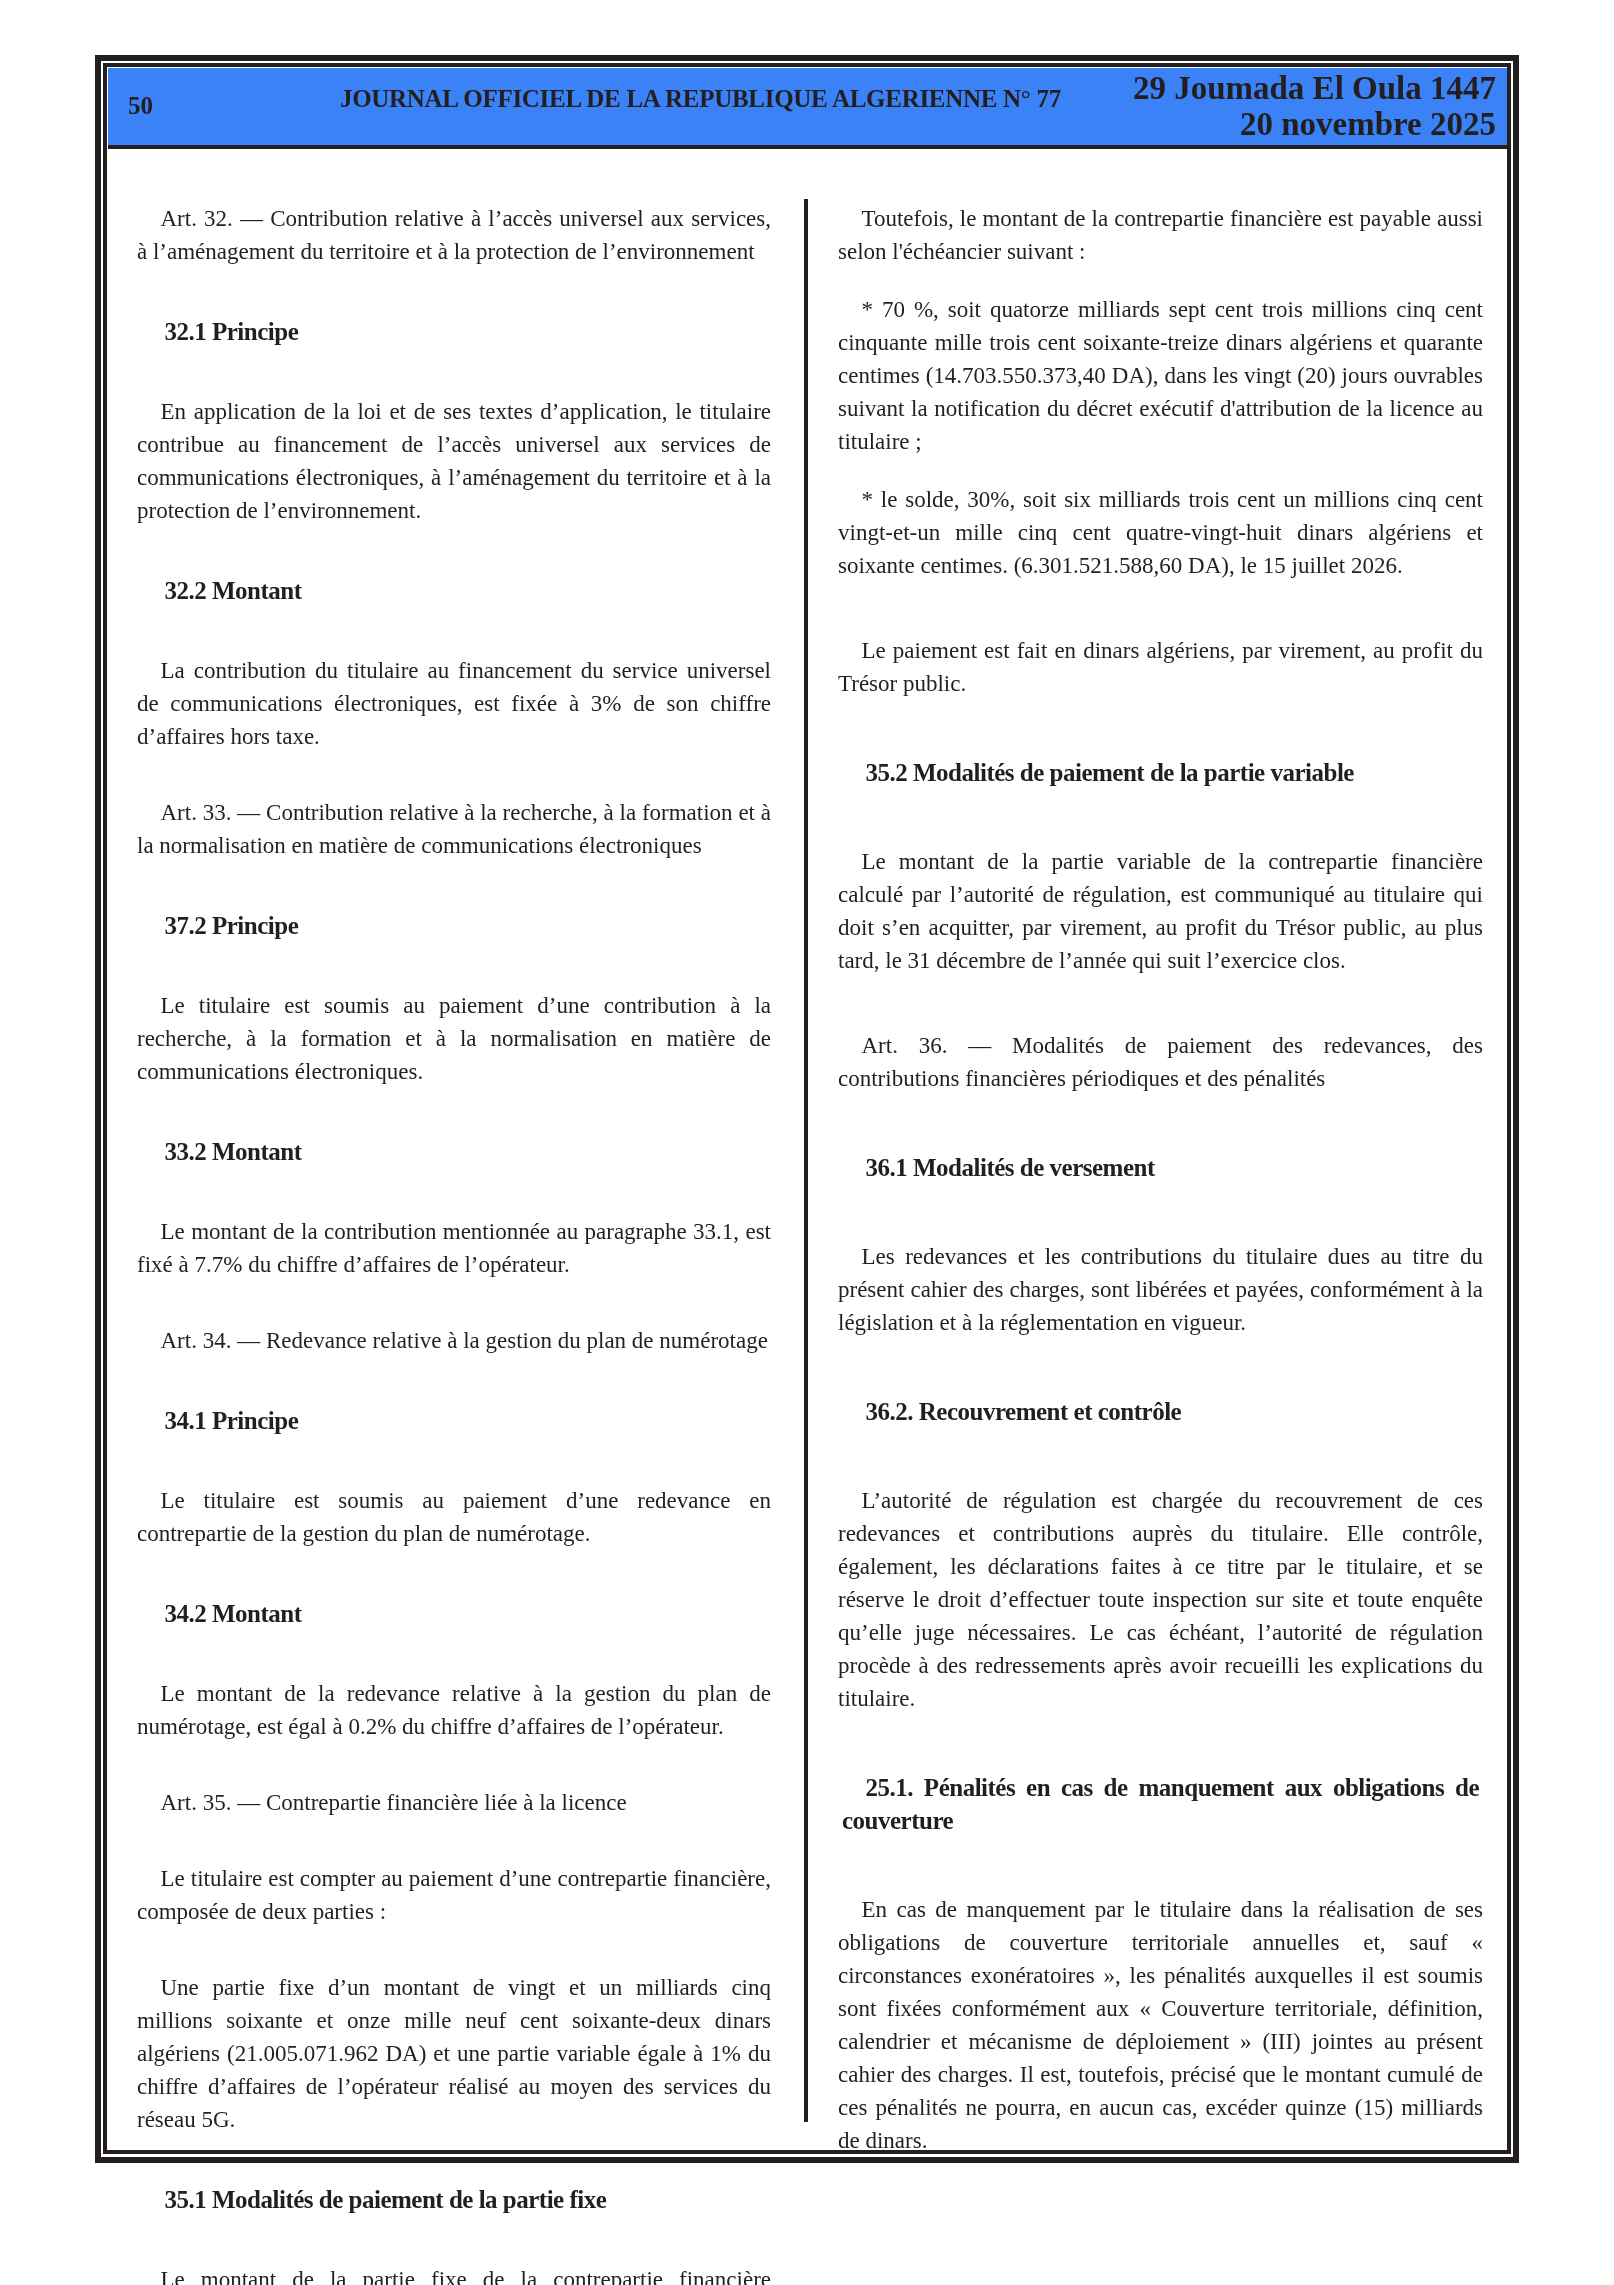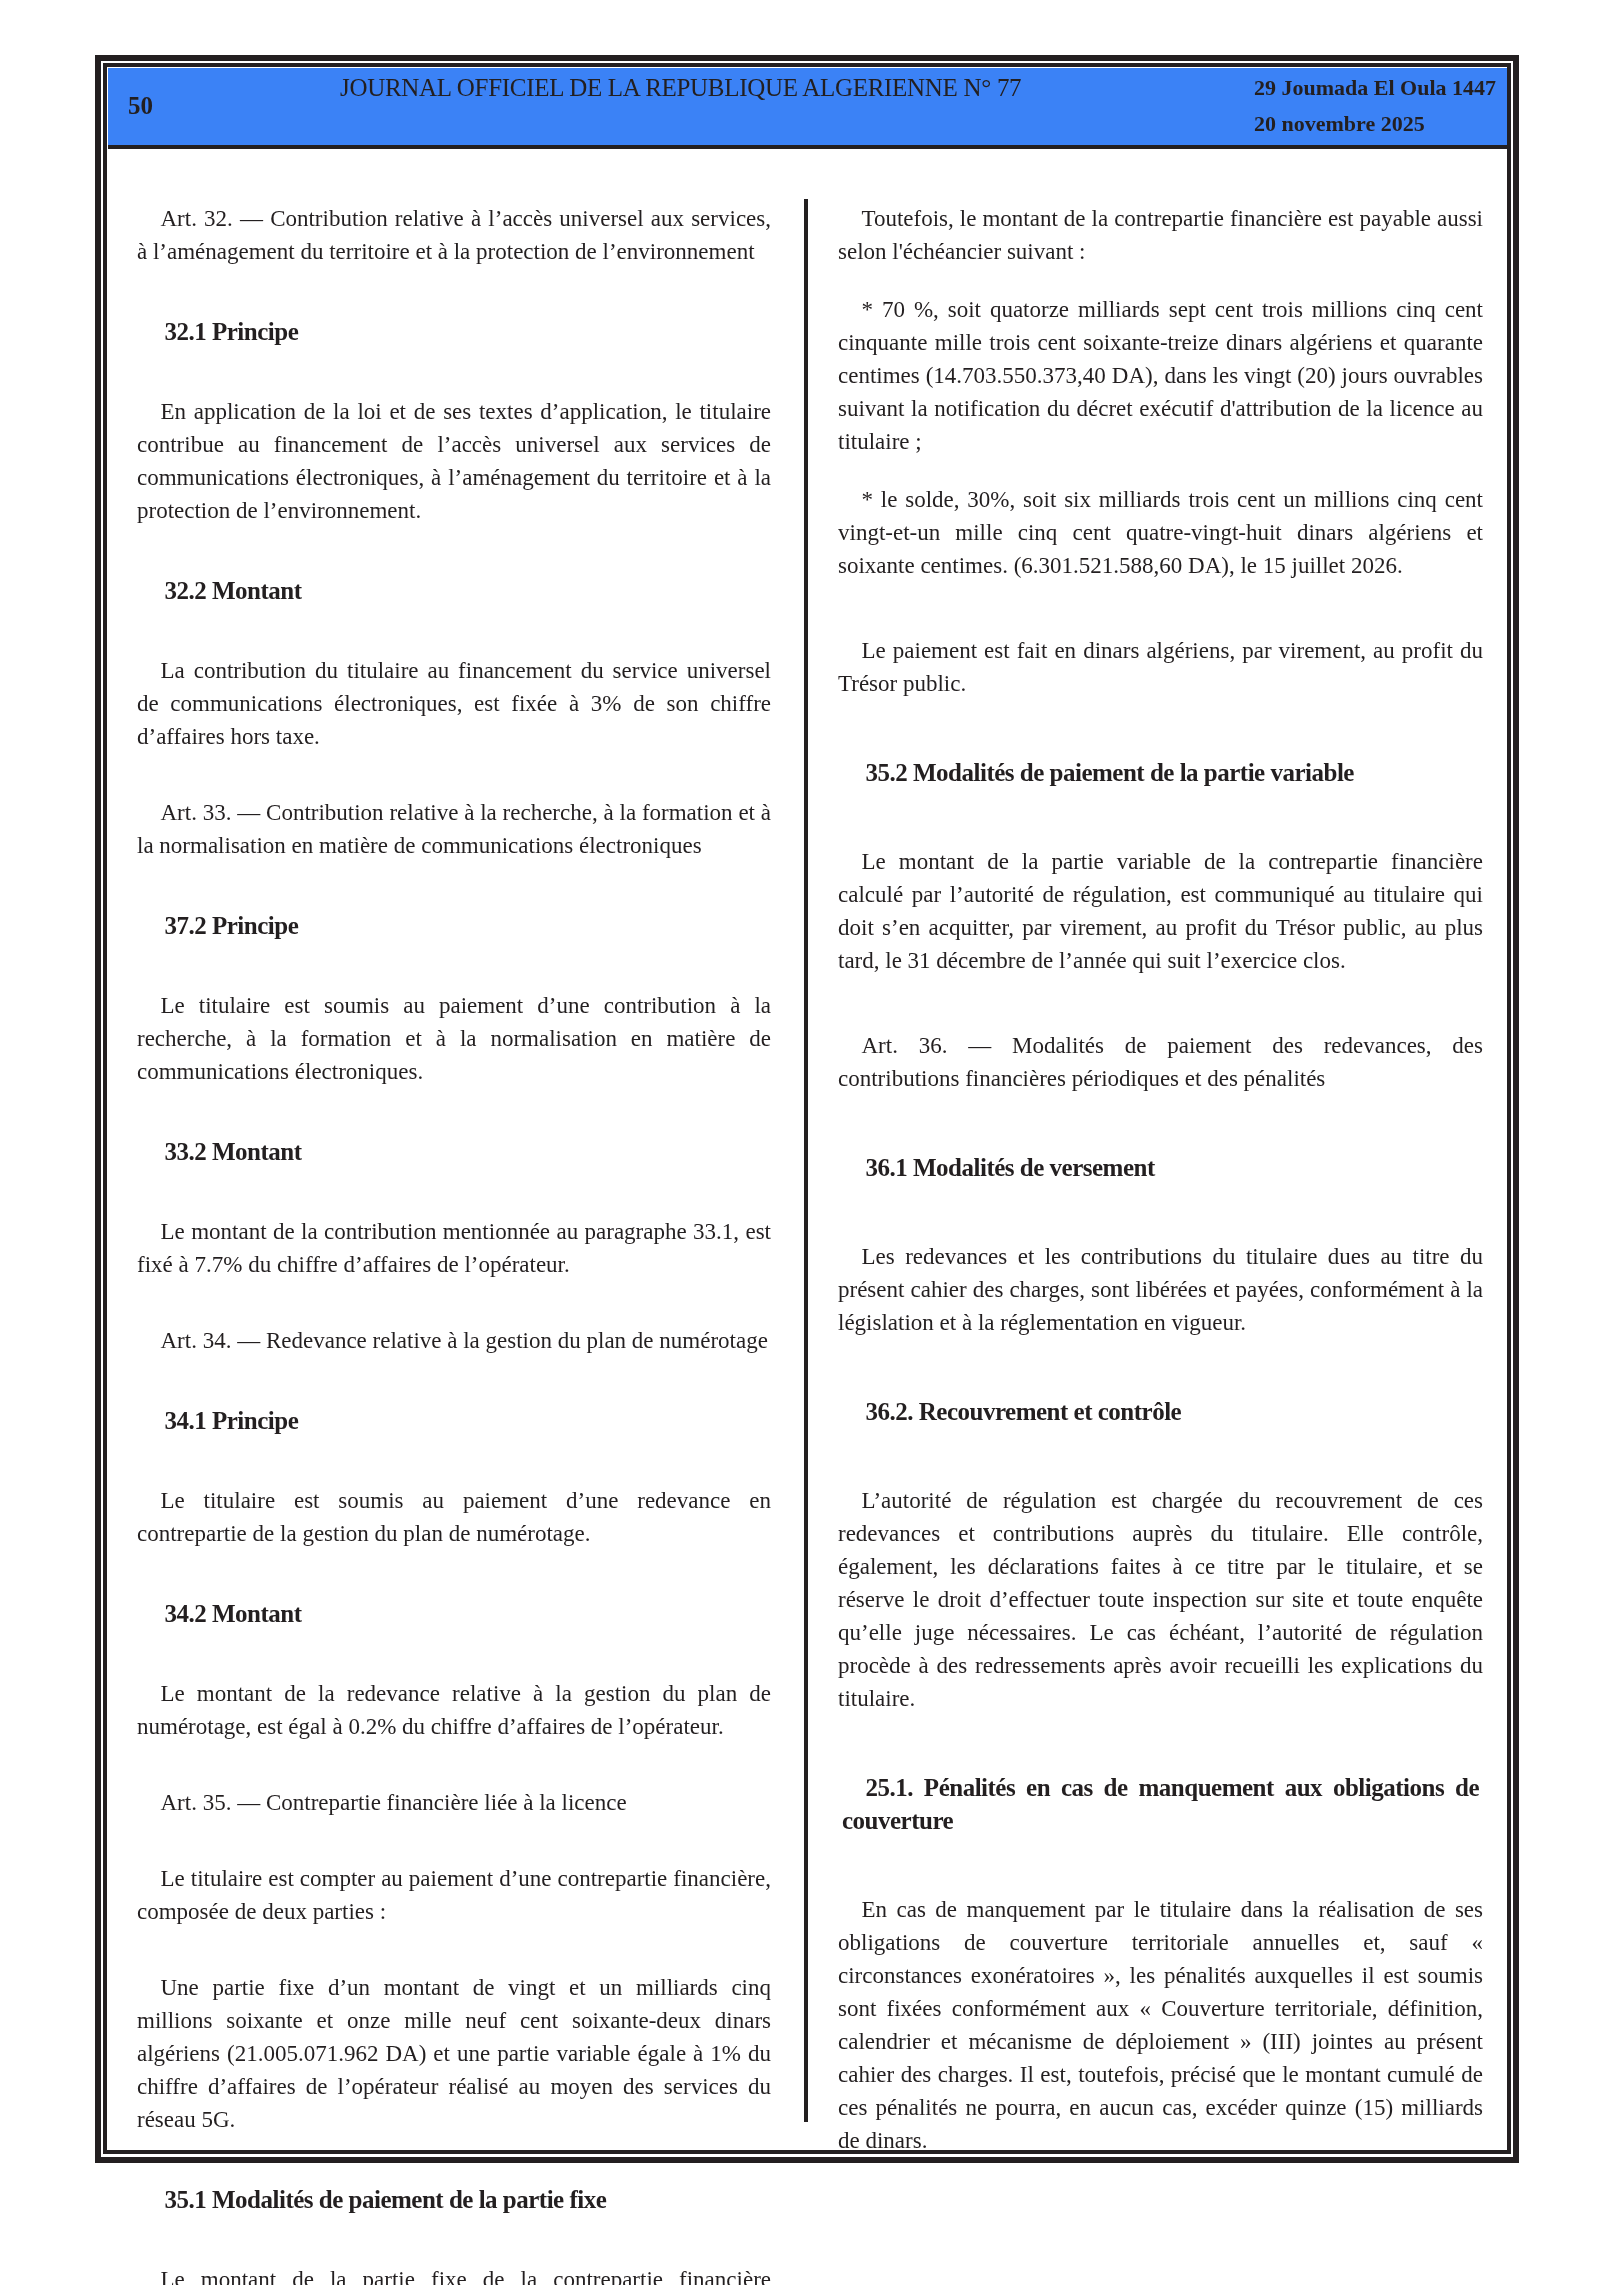--- a/index.html
+++ b/index.html
@@ -1,22 +1,22 @@
 <!DOCTYPE html>
 <html style="font-size:14.5px"><head>
 <meta charset="utf-8">
 <style>
   html, body { margin:0; padding:0; background:#ffffff; }
   body { width:1615px; height:2285px; position:relative; overflow:hidden; font-family:"Liberation Serif","DejaVu Serif",serif; color:#231f20; }
   .frame-outer { position:absolute; left:95px; top:55px; width:1424px; height:2108px; border:6.3px solid #231f20; box-sizing:border-box; }
   .frame-inner { position:absolute; left:103px; top:63px; width:1408px; height:2091px; border:4.5px solid #231f20; box-sizing:border-box; }
   .header { position:absolute; left:108px; top:68px; width:1399px; height:81px; background:#3b82f6; border-bottom:4.5px solid #231f20; box-sizing:border-box; }
   .hdr-page { position:absolute; left:20px; top:23.5px; font-weight:bold; font-size:25px; }
-  .hdr-title { position:absolute; left:232px; top:6px; font-weight:normal; font-size:25px; letter-spacing:-0.3px; white-space:nowrap; }
-  .hdr-date { position:absolute; right:11px; top:1.8px; text-align:left; font-weight:bold; font-size:22px; line-height:36px; white-space:nowrap;margin-left:11px; }
+  .hdr-title { position:absolute; left:232px; top:17px; font-weight:bold; font-size:25px; letter-spacing:-0.3px; white-space:nowrap; }
+  .hdr-date { position:absolute; right:11px; top:1.8px; text-align:right; font-weight:bold; font-size:33px; line-height:36px; white-space:nowrap;margin-left:11px; }
   .divider { position:absolute; left:804px; top:199px; width:3.6px; height:1923px; background:#231f20; }
   .col { position:absolute; top:194px; font-size:23px; line-height:33px; text-align:justify; }
   .col-left { left:129px; width:650px; }
   .col-right { left:830px; width:661px; }
   .col p { margin:8px; text-indent:23.5px; }
   .col h3 { margin:12px; font-size:25px; font-weight:bold; text-indent:23.5px; letter-spacing:-0.5px; }
   .gap { height:27px; }
   .gap-s { height:9px; }
   .gap-l { height:36px; }
 </style>

